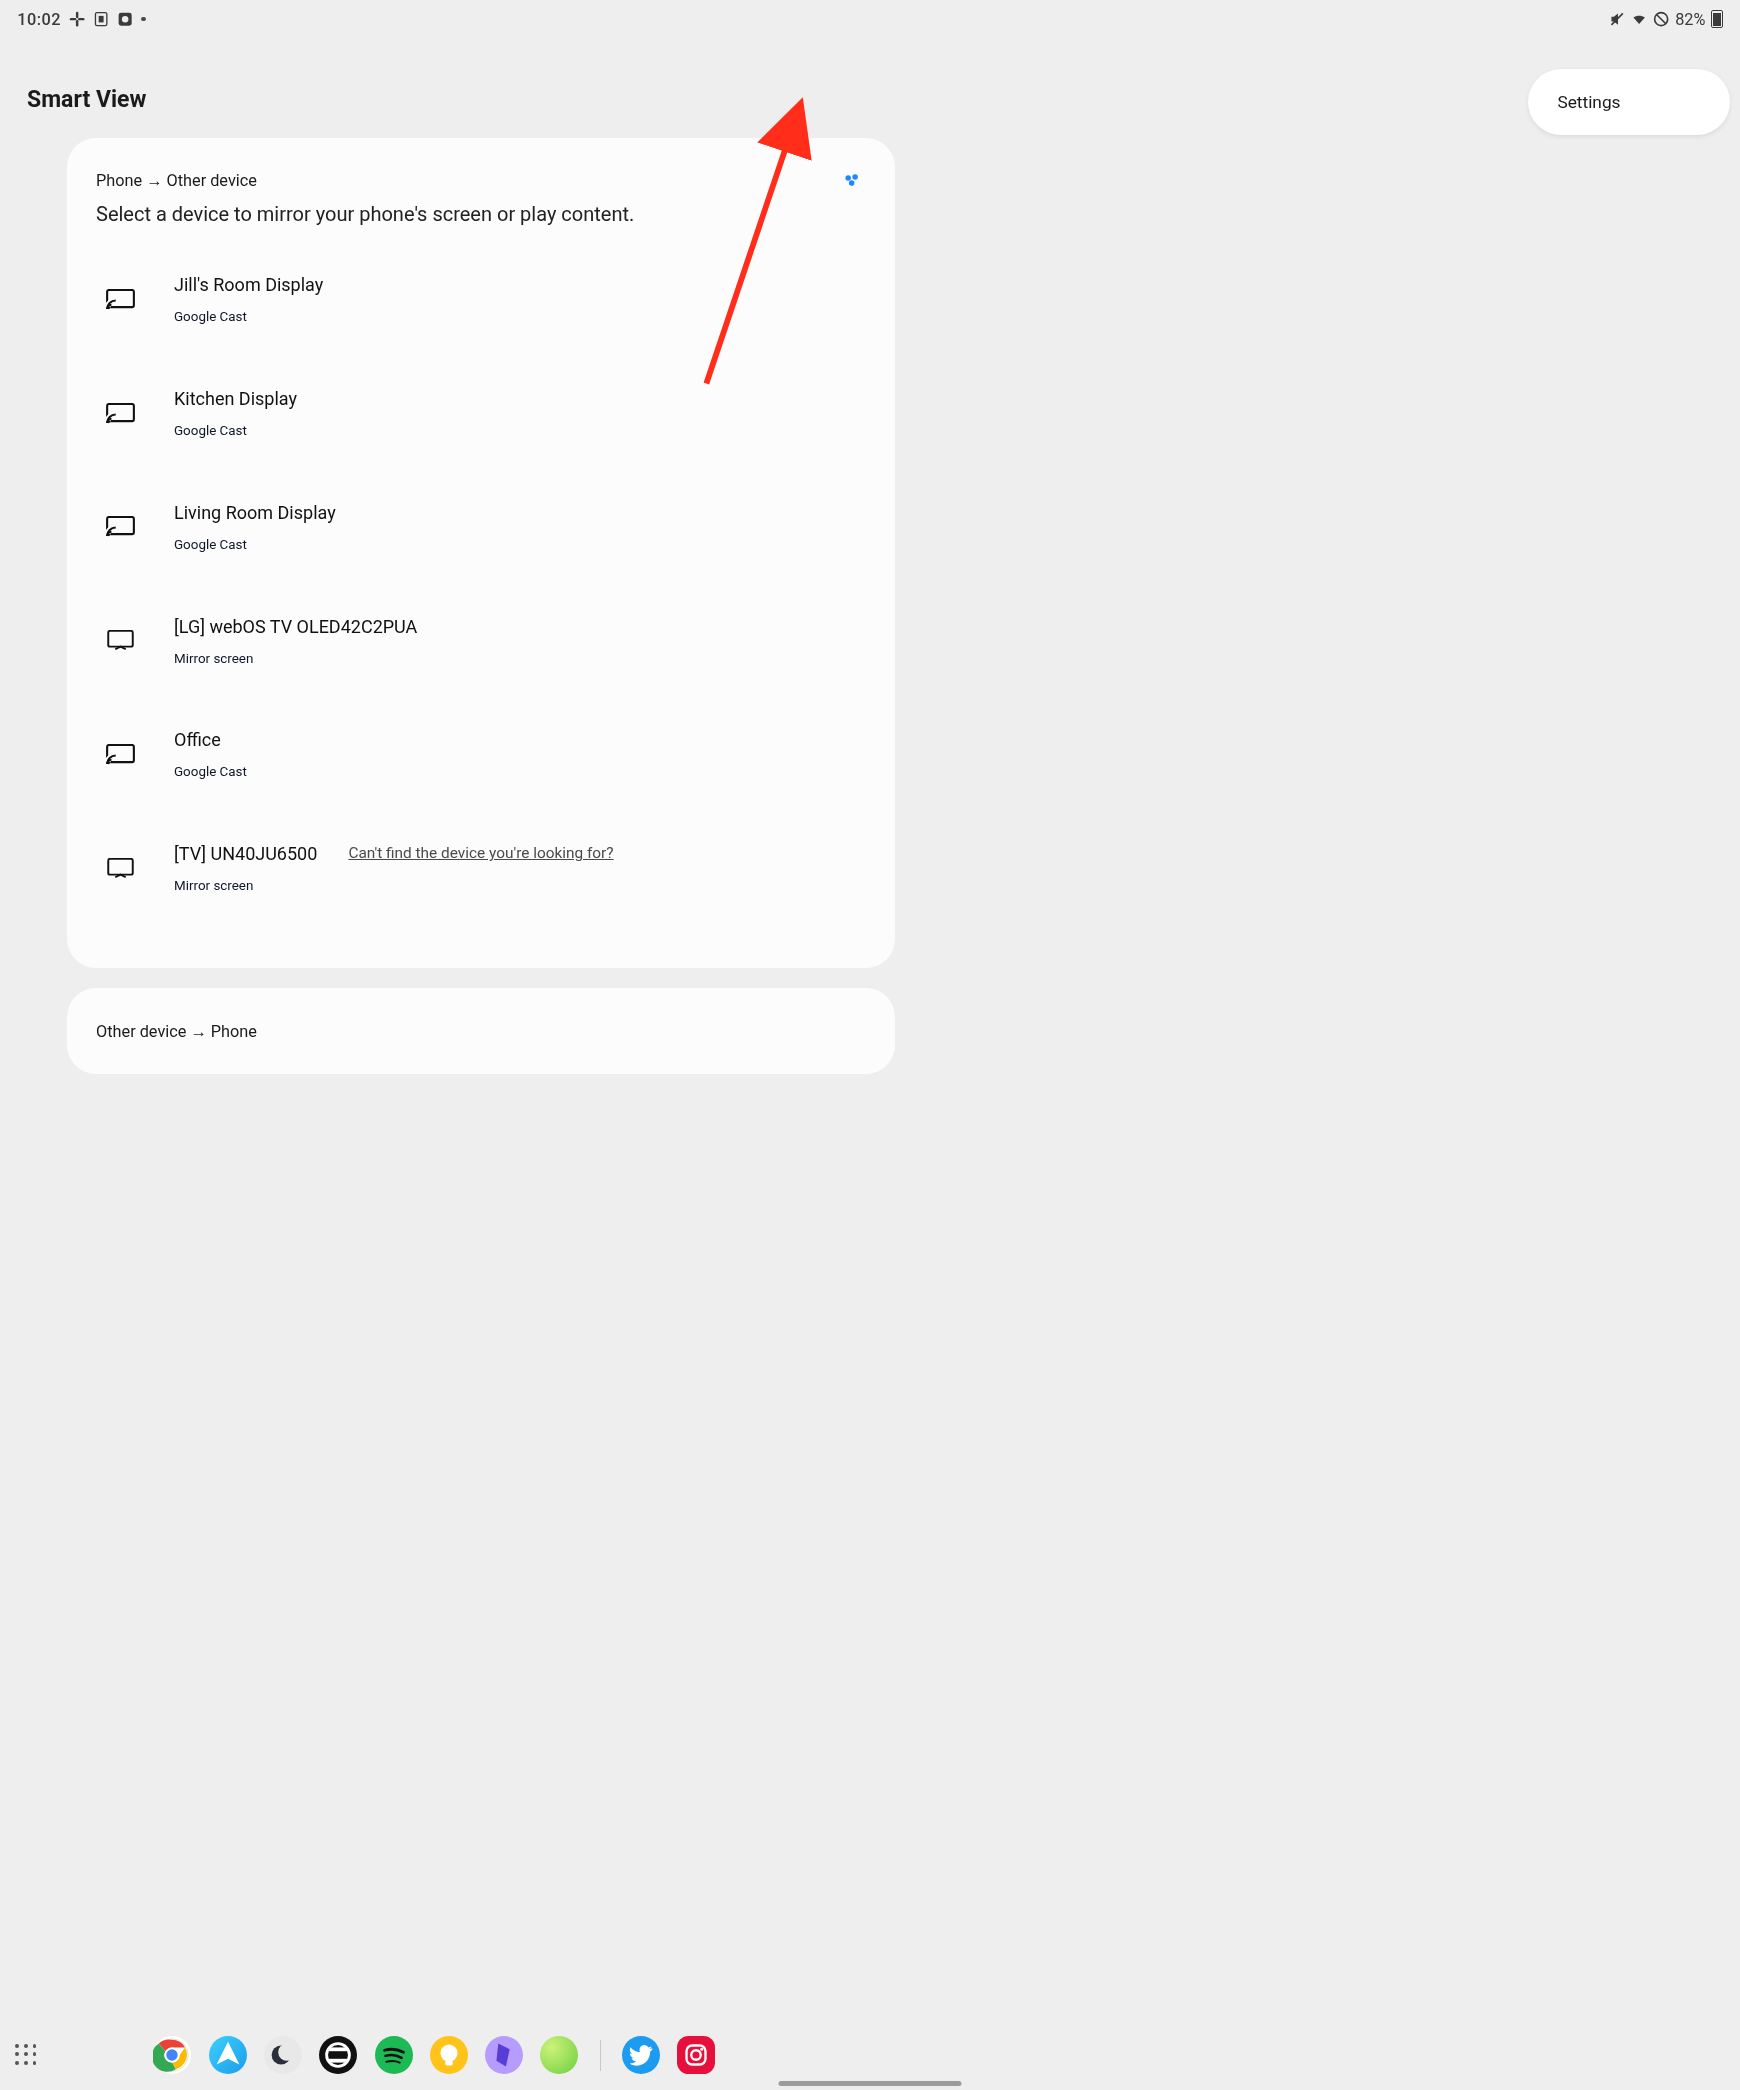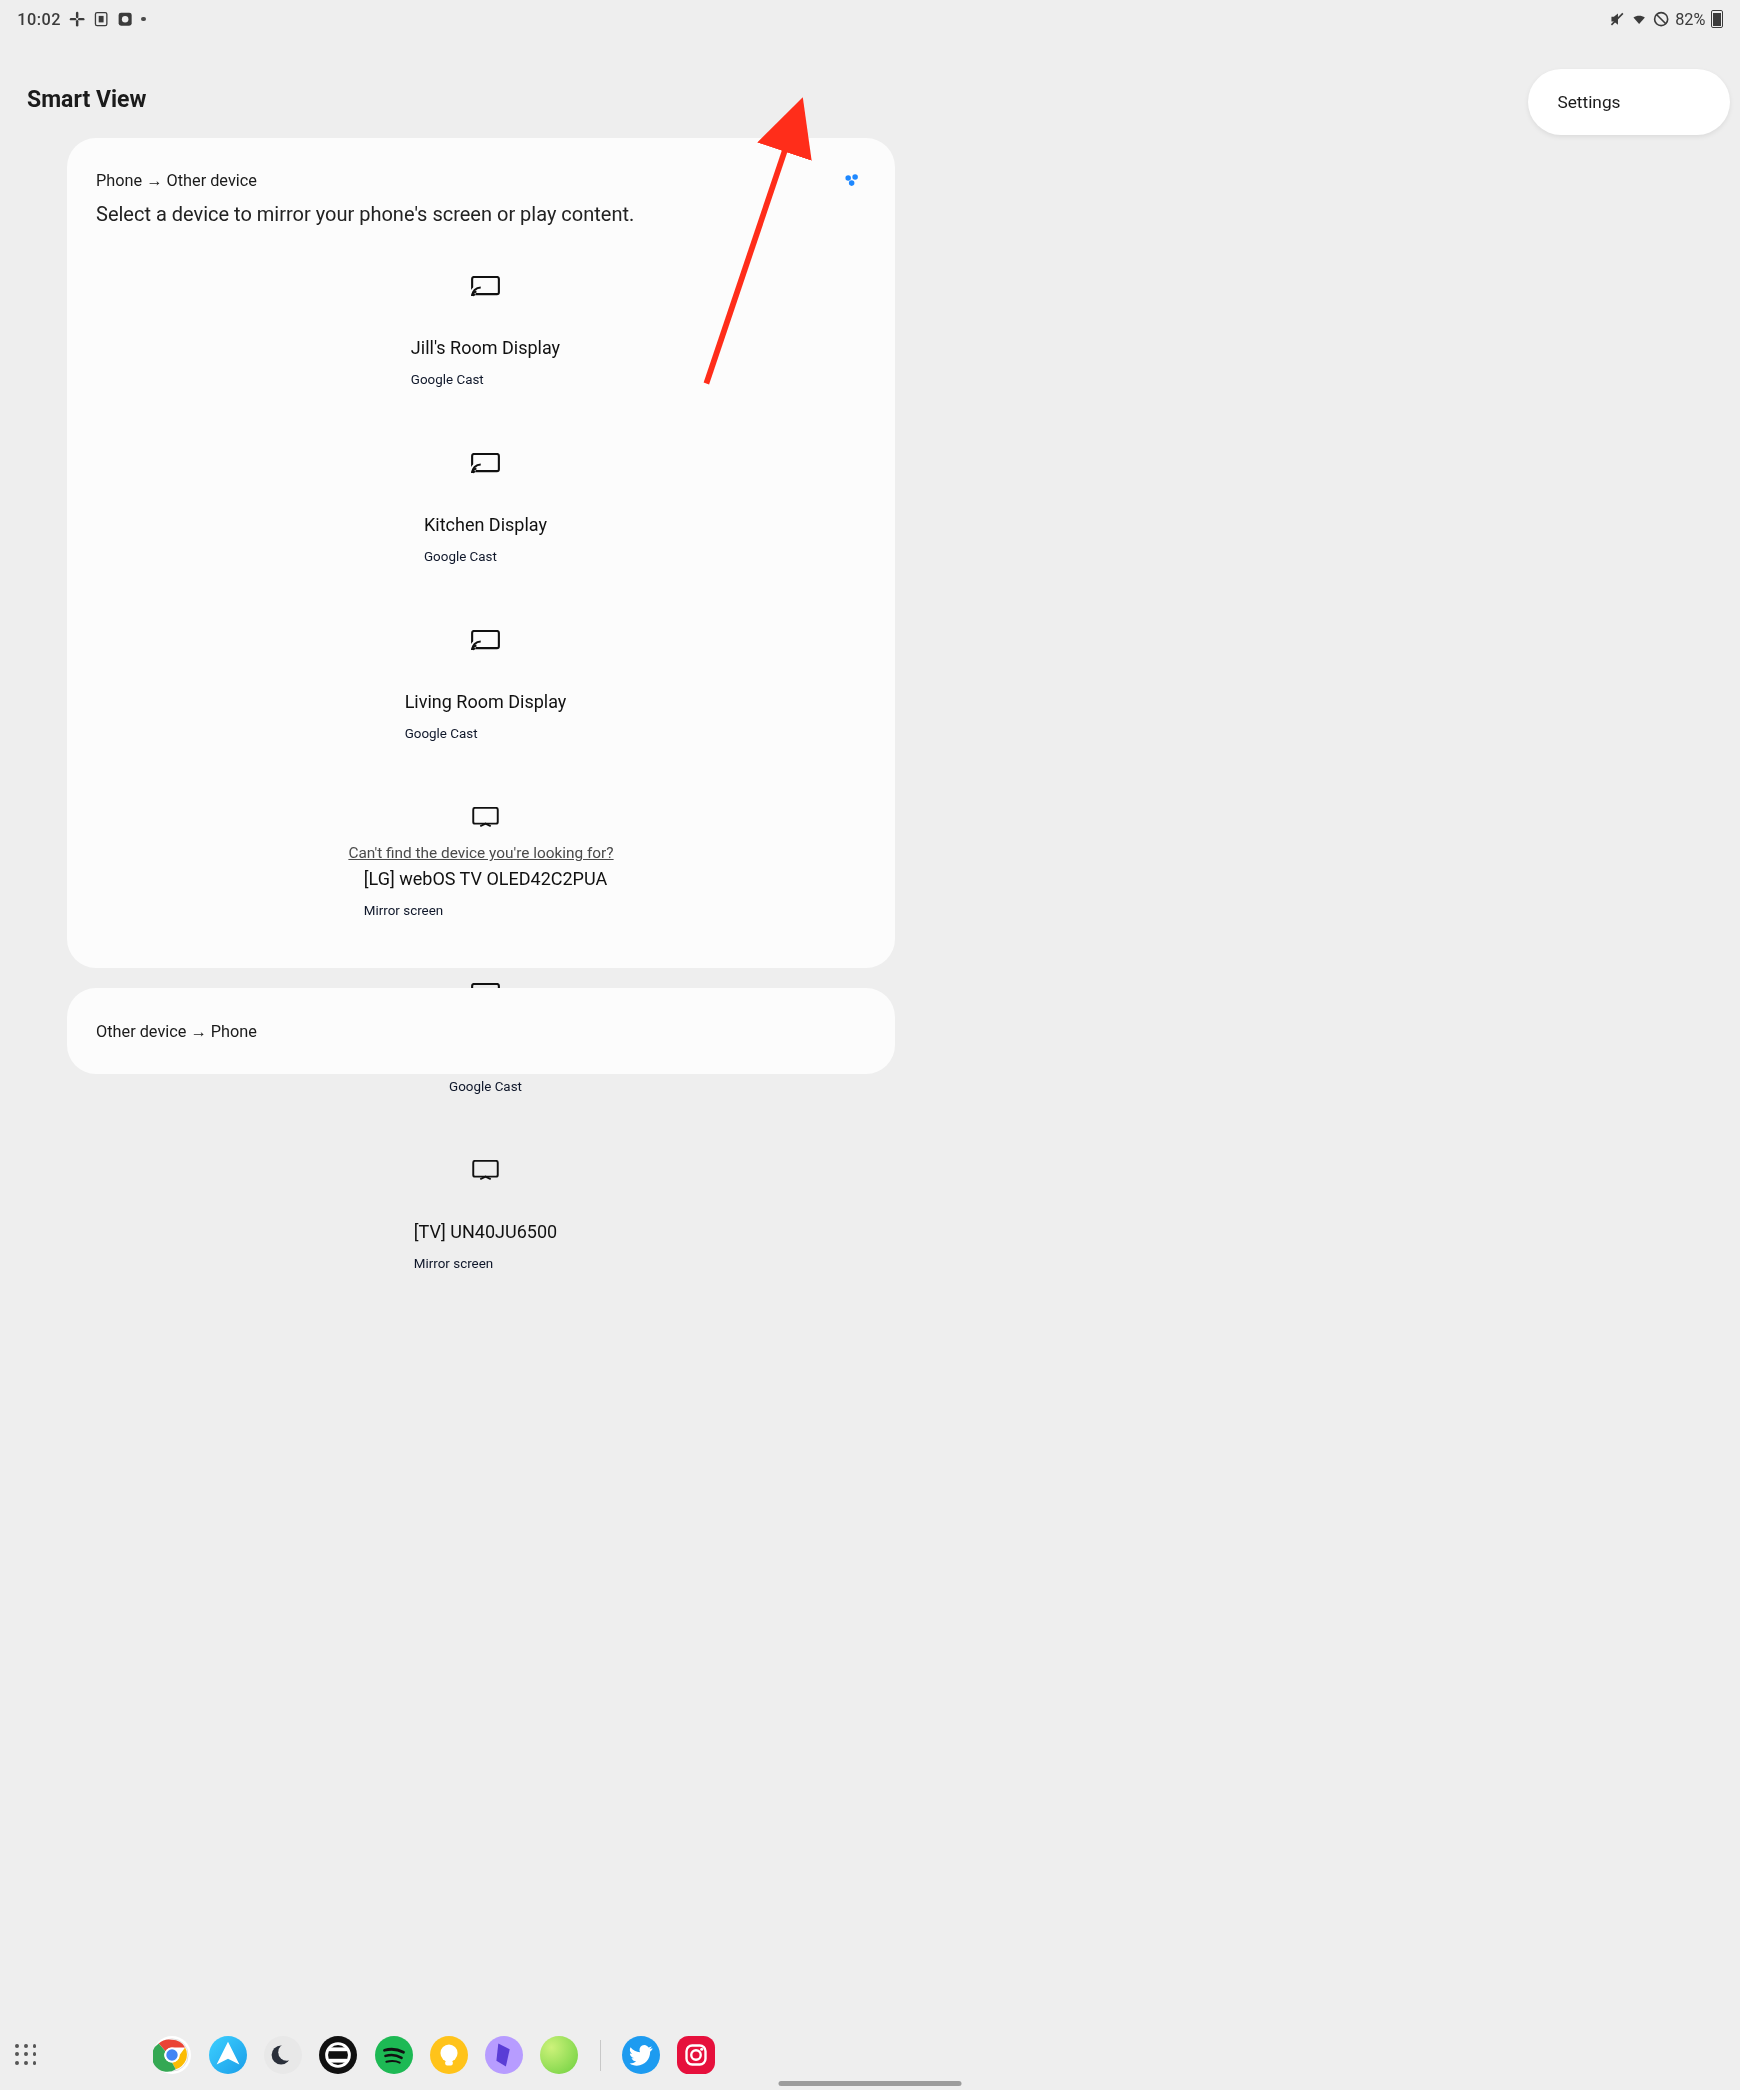--- a/index.html
+++ b/index.html
@@ -19,21 +19,21 @@
   .page-title{position:absolute; left:27px; top:86px; font-size:23px; font-weight:700;}
   
   .settings-pill{position:absolute; top:69px; right:9.6px; width:202px; height:66px; background:#fff; border-radius:38px; display:flex; align-items:center; padding-left:29px; font-size:17.3px; box-shadow:0 1.9px 5.8px rgba(0,0,0,0.08);}
   
   .card{position:absolute; left:67px; top:138px; width:828px; height:830px; background:#fcfcfc; border-radius:29px; padding:33px 0 0 0;}
   .card .hdr{display:flex; align-items:flex-start; padding:0 29px;}
   .card .hdr-text{font-size:16.3px;}
   .card .smartthings{margin-left:auto; margin-right:5.8px;}
   .card .sub{padding:9.6px 29px 0 29px; font-size:20px; color:#222;}
   .devices{margin-top:33px;}
-  .device{display:flex; align-items:center; padding:15.4px 29px 15.4px 38px; gap:38px; cursor:pointer;flex-direction:column;}
+  .device{display:flex; align-items:center; padding:15.4px 29px 15.4px 38px; gap:38px; cursor:pointer;}
   .device+.device{margin-top:33px;}
   .device .dicon{width:31px; height:25px; display:flex; align-items:center; justify-content:center; flex-shrink:0;}
   .device .dicon svg{width:29px;height:21px;}
   .device .dtext .dname{font-size:18px; color:#111;}
   .device .dtext .dsub{font-size:13.4px; color:#0f172a; margin-top:14px;}
   .help-link{position:absolute; left:0; right:0; bottom:106px; text-align:center; font-size:15.4px; color:#4a4a4a; text-decoration:underline; cursor:pointer;}
   
   .card2{position:absolute; left:67px; top:988px; width:828px; height:86px; background:#fcfcfc; border-radius:29px; display:flex; align-items:center; padding:0 29px; font-size:16.3px;}
   
   .arrow{position:absolute; pointer-events:none;}

